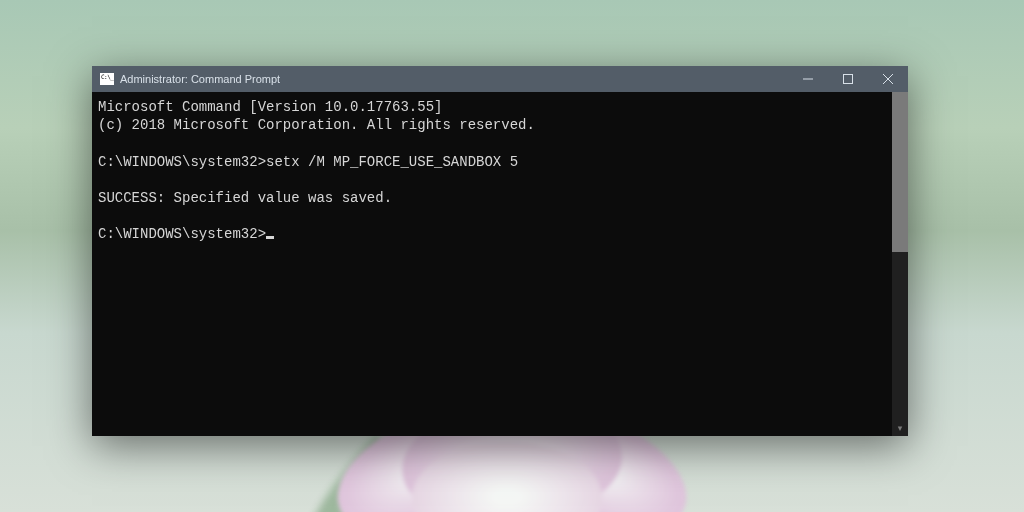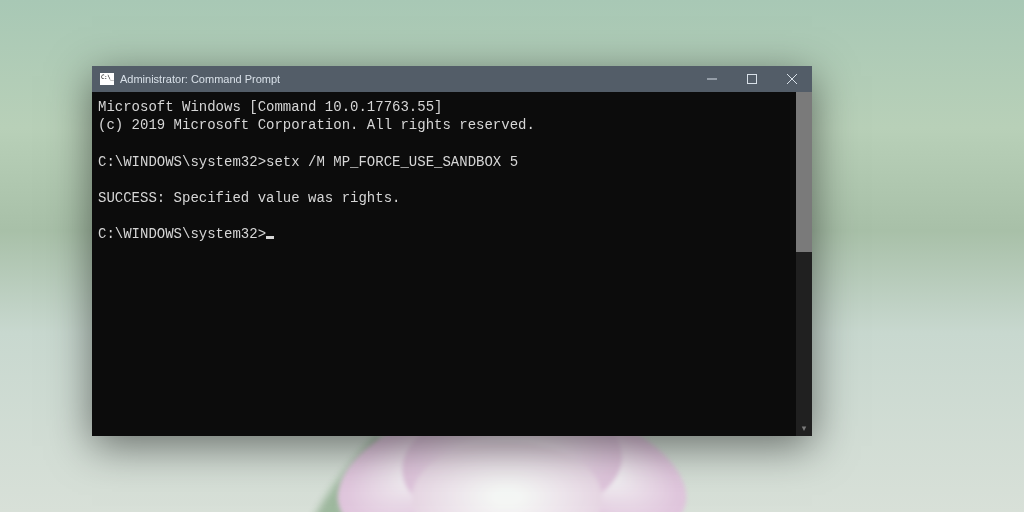--- a/index.html
+++ b/index.html
@@ -37,21 +37,21 @@
       background: linear-gradient(135deg, #4a7a4a, #6a9a6a);
       border-radius: 100% 0 100% 0;
       transform: rotate(-45deg);
       filter: blur(3px);
       opacity: 0.6;
     }
     .window {
       position: absolute;
       top: 66px;
       left: 92px;
-      width: 720px;
+      width: 816px;
       height: 370px;
       background: #000;
       box-shadow: 0 10px 40px rgba(0,0,0,0.5);
       display: flex;
       flex-direction: column;
     }
     .titlebar {
       height: 26px;
       background: #535d68;
       display: flex;
@@ -164,23 +164,23 @@
         </svg>
     </div>
     <div class="win-btn">
       <svg viewBox="0 0 10 10">
           <line x1="0" y1="0" x2="10" y2="10" stroke="currentColor" stroke-width="1"></line>
           <line x1="10" y1="0" x2="0" y2="10" stroke="currentColor" stroke-width="1"></line>
         </svg>
     </div>
   </div>
   <div class="terminal-wrap">
-    <div class="terminal"><span>Microsoft Windows [Command 10.0.17763.55]</span>
-<span>(c) 2019 Microsoft Corporation. All rights reserved.</span>
+    <div class="terminal"><span>Microsoft Command [Version 10.0.17763.55]</span>
+<span>(c) 2018 Microsoft Corporation. All rights reserved.</span>
 <div class="blank"></div><span>C:\WINDOWS\system32&gt;</span><span>setx /M MP_FORCE_USE_SANDBOX 5</span>
-<div class="blank"></div><span>SUCCESS: Specified value was rights.</span>
+<div class="blank"></div><span>SUCCESS: Specified value was saved.</span>
 <div class="blank"></div><span>C:\WINDOWS\system32&gt;</span><span class="cursor"></span></div>
     <div class="scrollbar">
       <div class="scroll-thumb"></div>
       <div class="scroll-arrow sa-bot">▾</div>
     </div>
   </div>
 </div>
 
 </body></html>

